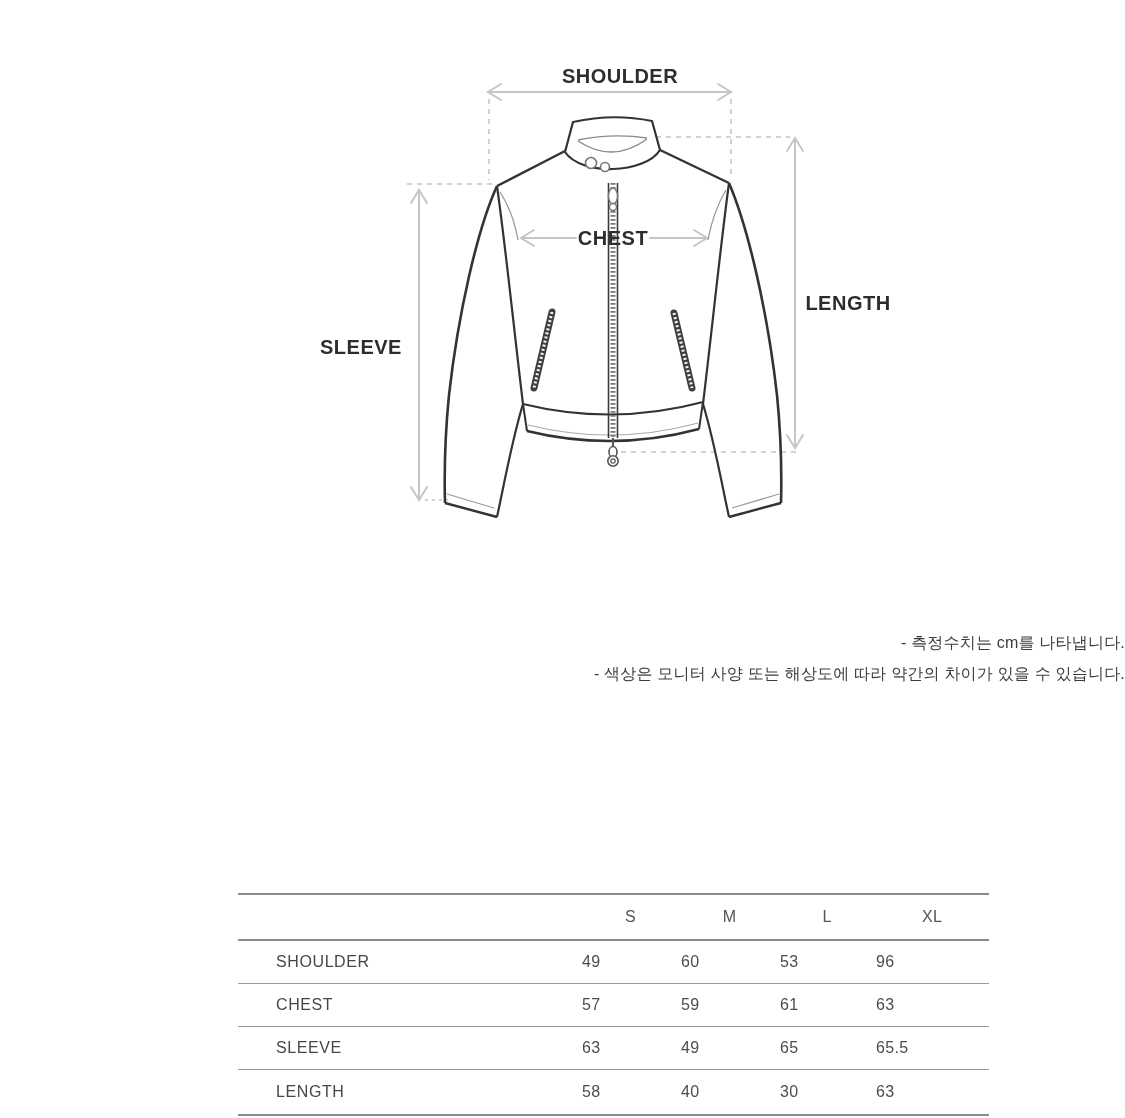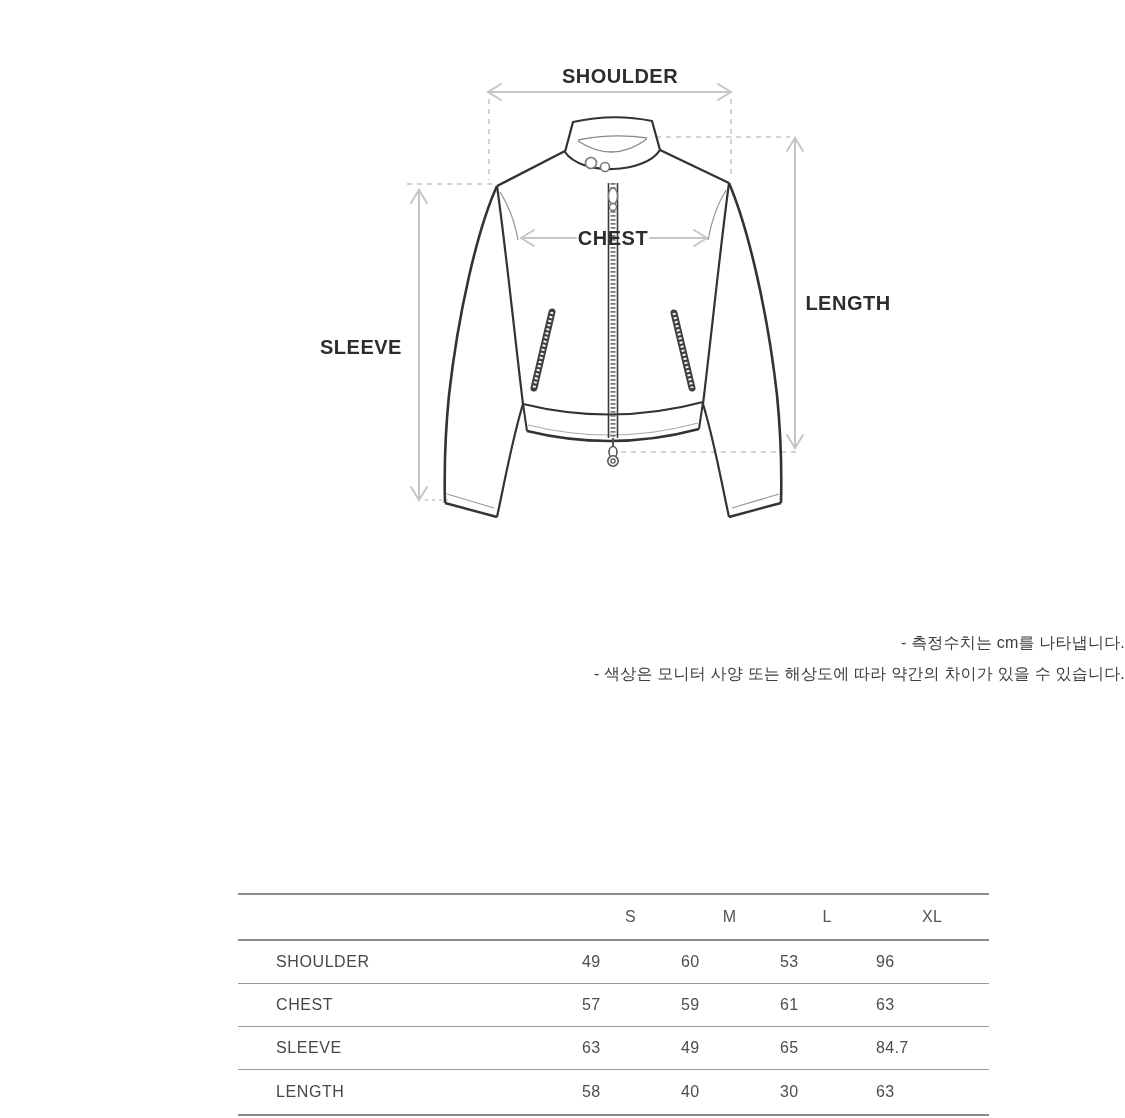--- a/index.html
+++ b/index.html
@@ -214,21 +214,21 @@
       <td>57</td>
       <td>59</td>
       <td>61</td>
       <td>63</td>
     </tr>
     <tr>
       <td class="row-label">SLEEVE</td>
       <td>63</td>
       <td>49</td>
       <td>65</td>
-      <td>84.7</td>
+      <td>65.5</td>
     </tr>
     <tr>
       <td class="row-label">LENGTH</td>
       <td>58</td>
       <td>40</td>
       <td>30</td>
       <td>63</td>
     </tr>
   </tbody>
 </table>

